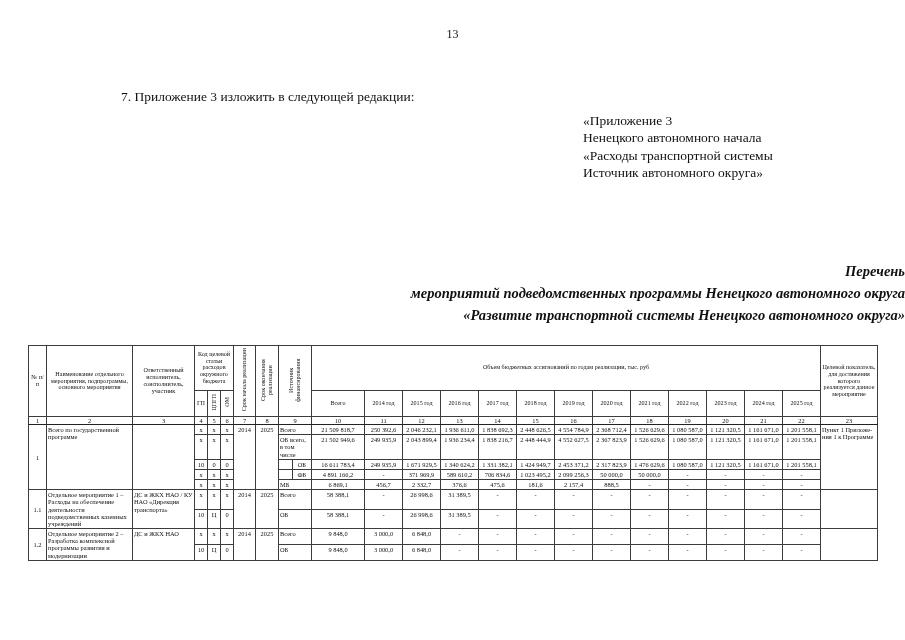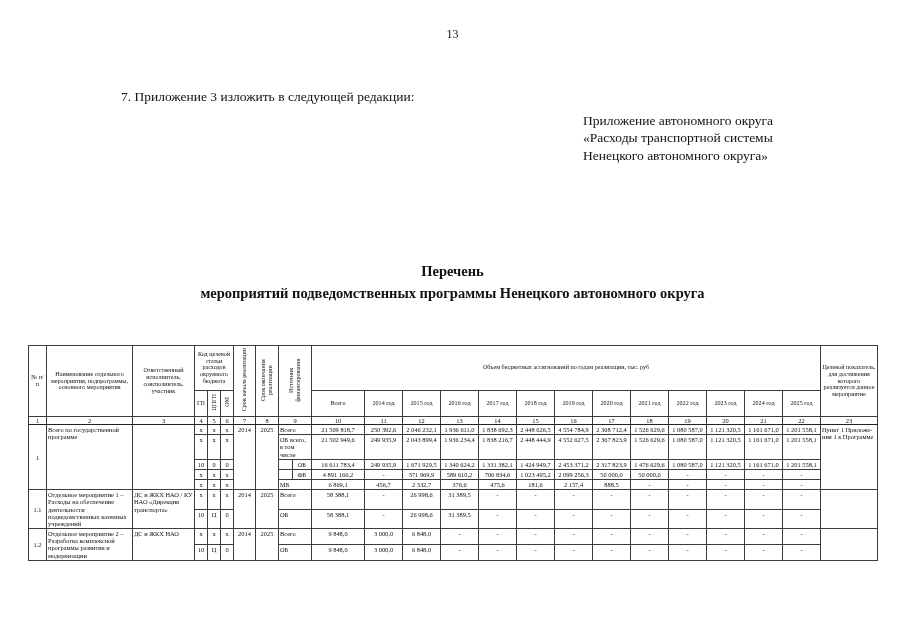--- a/index.html
+++ b/index.html
@@ -3,21 +3,21 @@
 <meta charset="utf-8">
 <style>
   html,body{margin:0;padding:0;}
   body{
     width:905px;height:640px;background:#ffffff;position:relative;
     font-family:"Liberation Serif", serif;color:#111;overflow:hidden;
   }
   .page-num{position:absolute;top:27px;left:0;right:0;text-align:center;font-size:12px;}
   .intro{position:absolute;top:89px;left:121px;font-size:13.5px;}
   .annex{position:absolute;top:112px;left:583px;font-size:13.5px;line-height:1.28;}
-  .title{position:absolute;top:261px;left:0;right:0;text-align:center;font-weight:bold;font-size:14.5px;line-height:1.5;}
+  .title{position:absolute;top:261px;left:0;right:0;text-align:right;font-weight:bold;font-size:14.5px;line-height:1.5;font-style:italic;}
   .tablewrap{position:absolute;top:345px;left:28px;}
   table{border-collapse:collapse;table-layout:fixed;font-size:6.4px;line-height:1.12;border:1.5px solid #2b2b2b;}
   th,td{border:1px solid #3c3c3c;padding:1px 1px;overflow:hidden;}
   th{font-weight:normal;font-size:6.1px;vertical-align:middle;text-align:center;}
   td{vertical-align:top;text-align:center;}
   td.name,td.exec{text-align:left;}
   td.num{vertical-align:middle;}
   td.src{text-align:left;}
   td.val{white-space:nowrap;}
   td.target{text-align:left;}
@@ -28,28 +28,30 @@
   td.src.nested span{display:block;margin-left:40%;border-left:1px solid #3c3c3c;text-align:center;padding:1px 0;}
 </style>
 </head>
 <body>
 
 <div class="page-num">13</div>
 
 <div class="intro">7. Приложение 3 изложить в следующей редакции:</div>
 
 <div class="annex">
-  <div>Приложение автономного округа</div>
+  <div>«Приложение 3</div>
+  <div>Ненецкого автономного начала</div>
   <div>«Расходы транспортной системы</div>
-  <div>Ненецкого автономного округа»</div>
+  <div>Источник автономного округа»</div>
 </div>
 
 <div class="title">
   <div>Перечень</div>
   <div>мероприятий подведомственных программы Ненецкого автономного округа</div>
+  <div>«Развитие транспортной системы Ненецкого автономного округа»</div>
 </div>
 
 <div class="tablewrap">
   <table id="program-table">
       <colgroup>
         <col style="width: 18px;">
         <col style="width: 86px;">
         <col style="width: 62px;">
         <col style="width: 13px;">
         <col style="width: 13px;">

